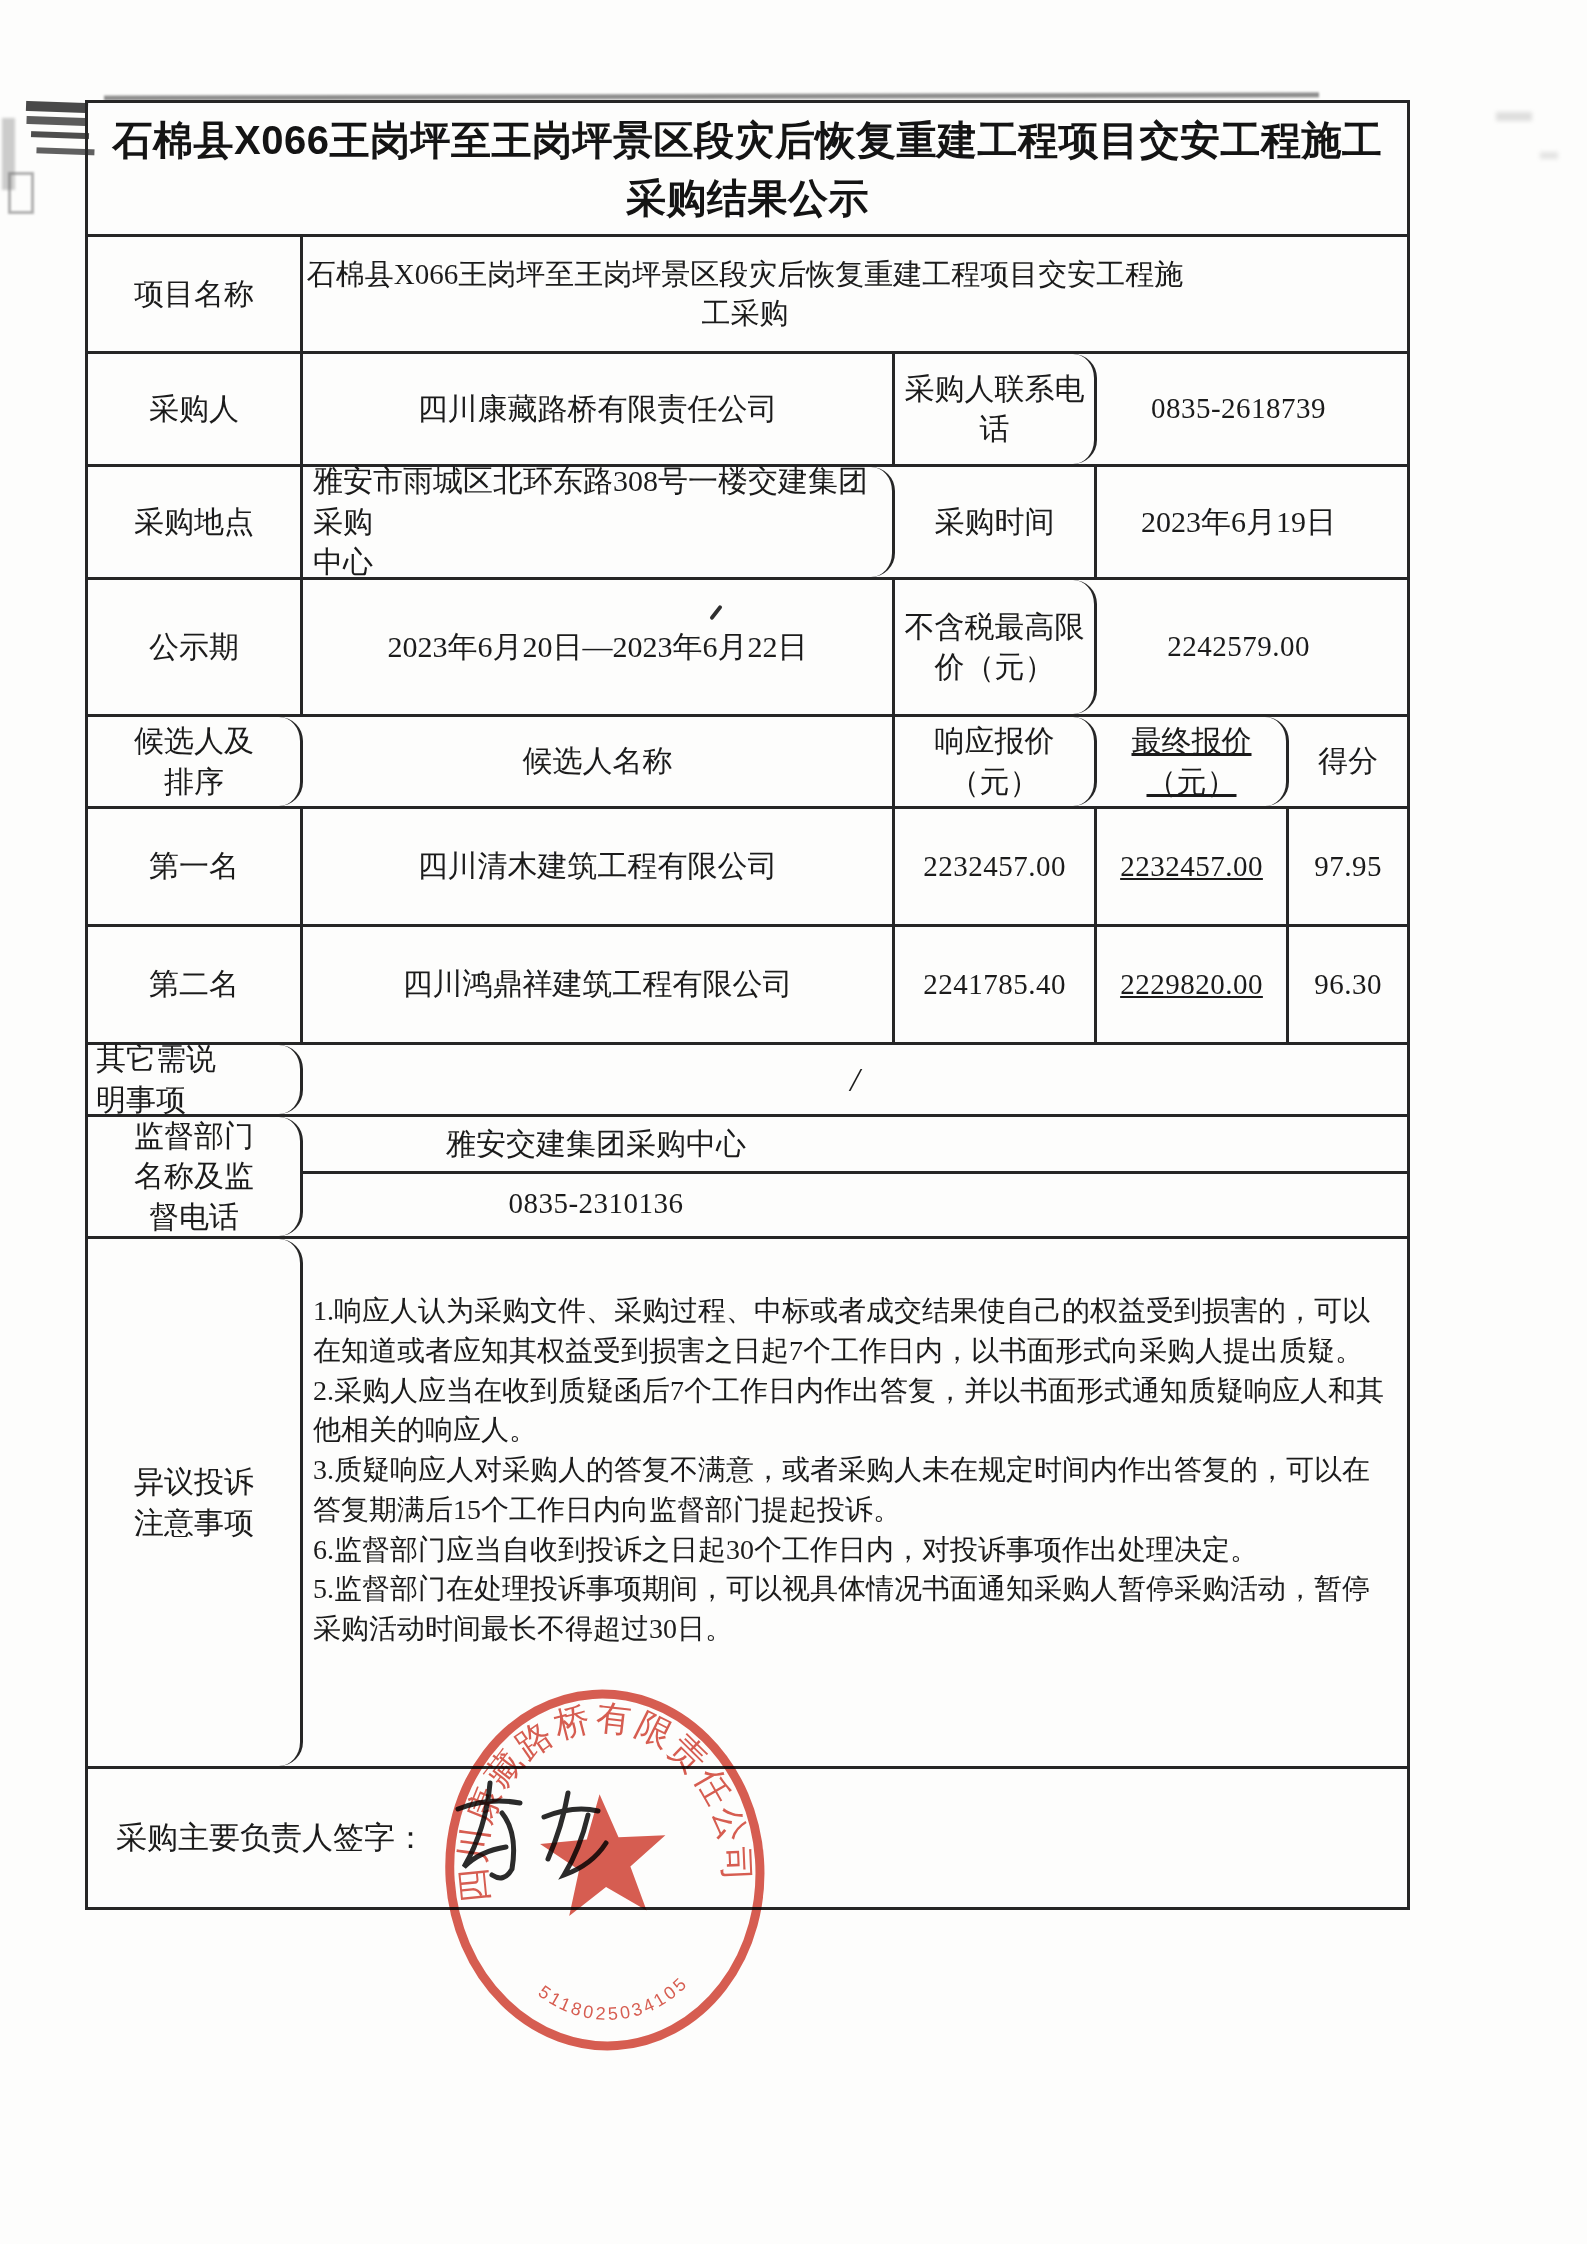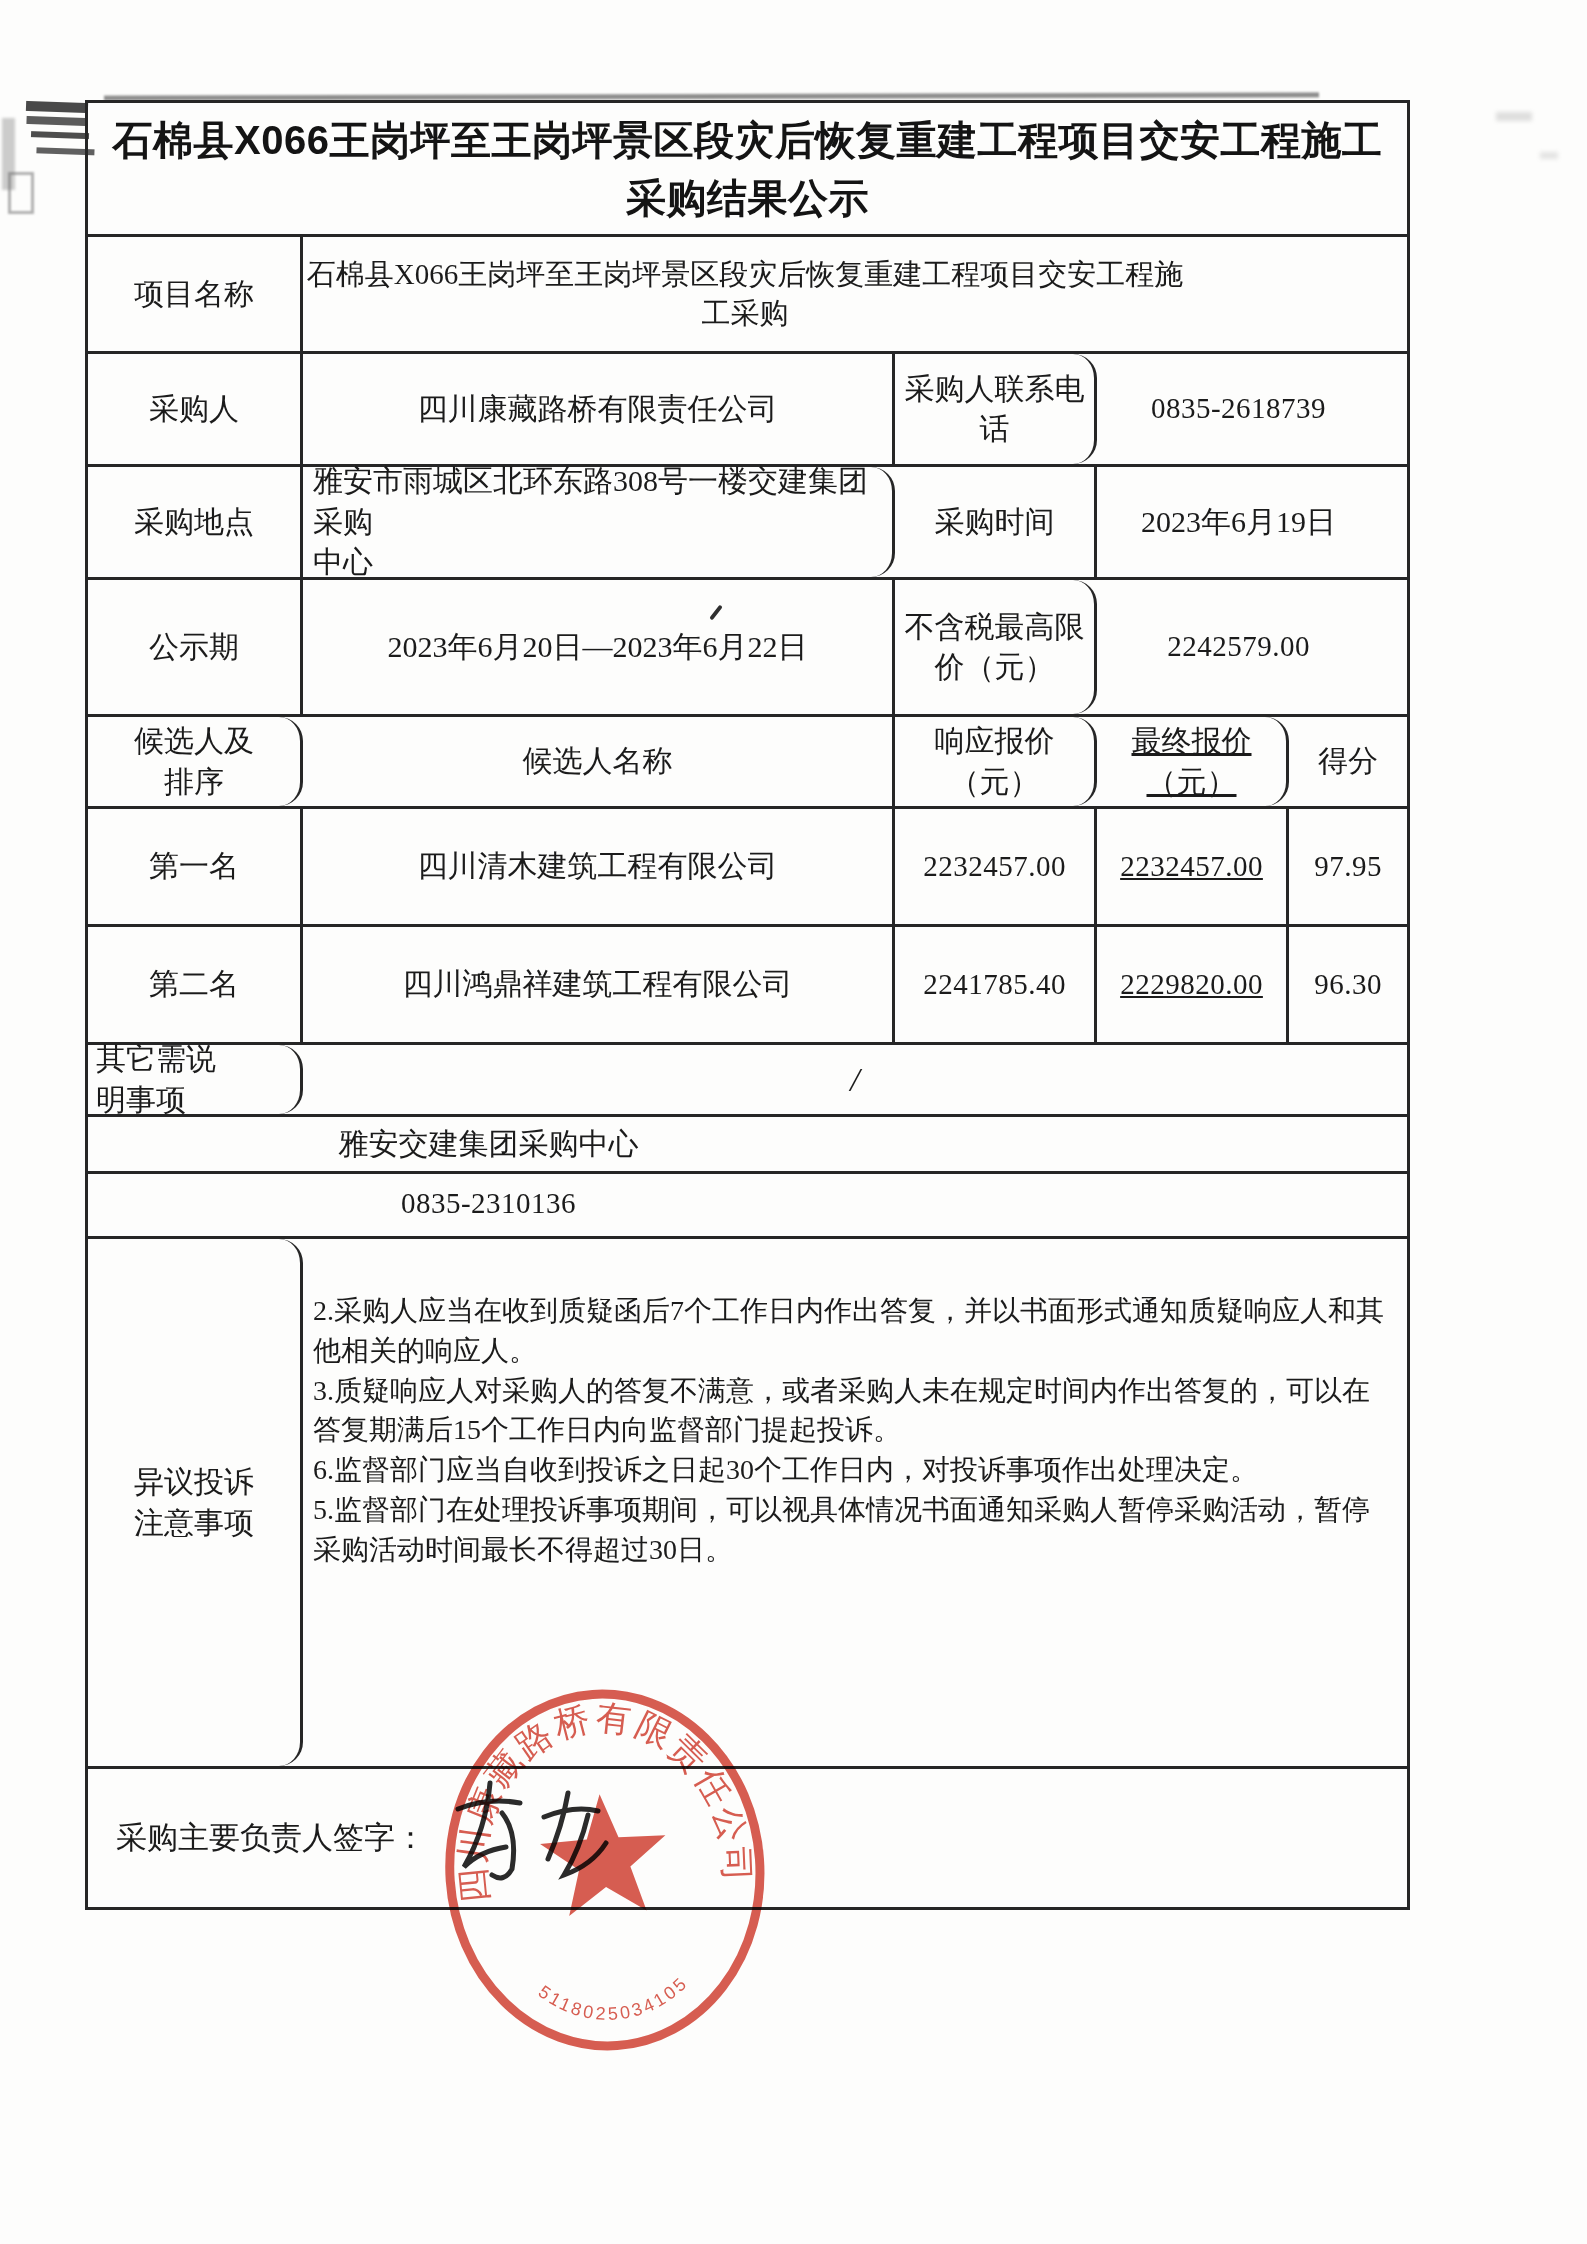--- a/index.html
+++ b/index.html
@@ -164,30 +164,34 @@
       <div class="cell w5 num">96.30</div>
     </div>
 
     <div class="row hother">
       <div class="cell w1 pre other-label">其它需说
 明事项</div>
       <div class="cell wfill slash">/</div>
     </div>
 
     <div class="row hsup">
+      <div class="cell w1 pre">监督部门
+名称及监
+督电话</div>
       <div class="sup-col">
         <div class="sup-sub1">雅安交建集团采购中心</div>
         <div class="sup-sub2 num">0835-2310136</div>
       </div>
     </div>
 
     <div class="row hobj">
       <div class="cell w1 pre">异议投诉
 注意事项</div>
       <div class="obj-content">
+        <div>1.响应人认为采购文件、采购过程、中标或者成交结果使自己的权益受到损害的，可以在知道或者应知其权益受到损害之日起7个工作日内，以书面形式向采购人提出质疑。</div>
         <div>2.采购人应当在收到质疑函后7个工作日内作出答复，并以书面形式通知质疑响应人和其他相关的响应人。</div>
         <div>3.质疑响应人对采购人的答复不满意，或者采购人未在规定时间内作出答复的，可以在答复期满后15个工作日内向监督部门提起投诉。</div>
         <div>6.监督部门应当自收到投诉之日起30个工作日内，对投诉事项作出处理决定。</div>
         <div>5.监督部门在处理投诉事项期间，可以视具体情况书面通知采购人暂停采购活动，暂停采购活动时间最长不得超过30日。</div>
       </div>
     </div>
 
     <div class="row hsig">
       <div class="cell sig-cell">
         <span>采购主要负责人签字：</span>

